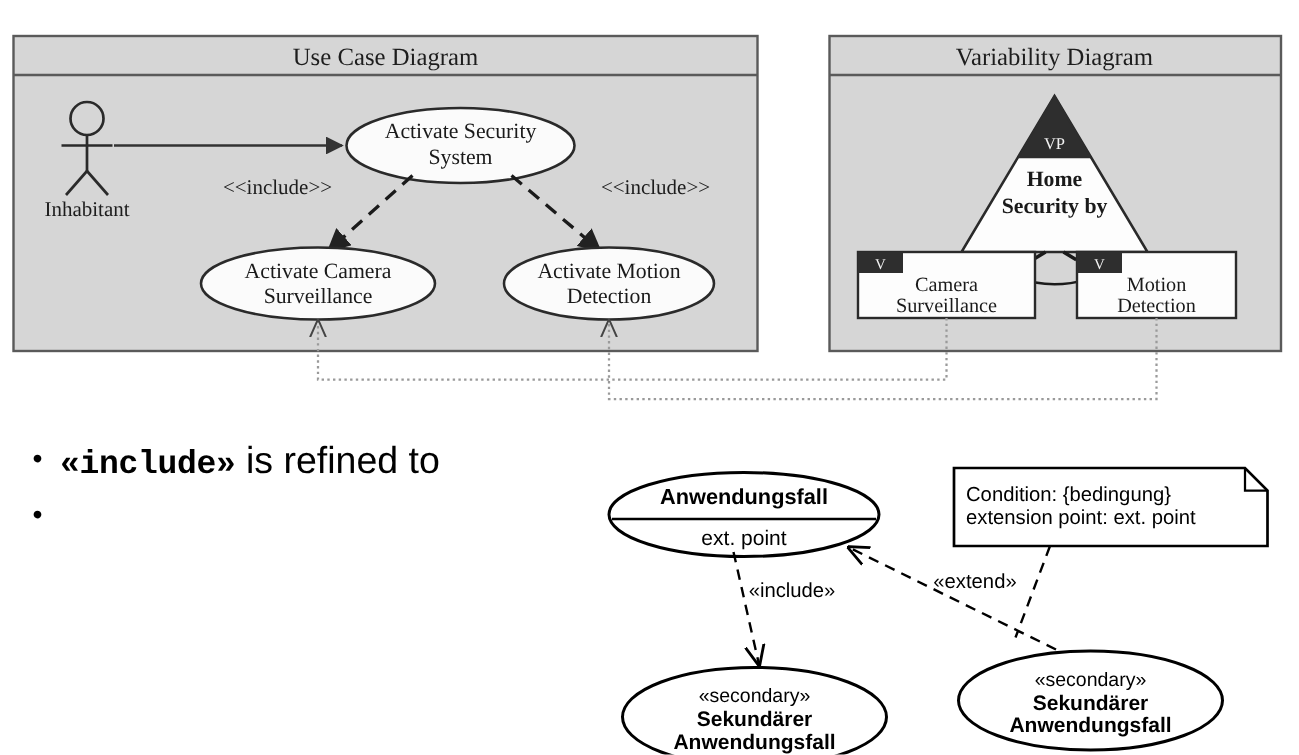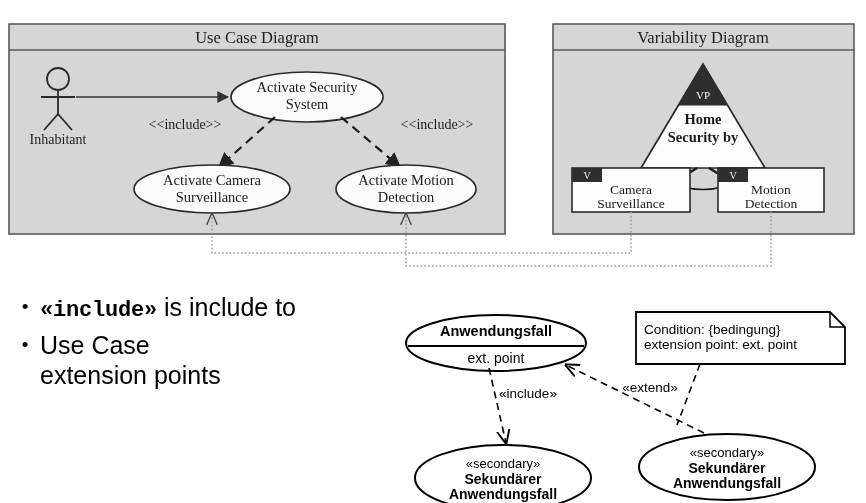--- a/index.html
+++ b/index.html
@@ -201,27 +201,23 @@
         <text x="727" y="472" text-anchor="middle" font-family="'Liberation Sans', sans-serif" font-size="14" font-weight="bold" fill="#000">Anwendungsfall</text>
       </g>
     </g>
   </svg>
 
   <div class="bullets">
 
     <div class="bullet-row">
       <div class="bullet-dot">•</div>
       <div class="bullet-text">
-        <span class="mono-stereo">«include»</span><span> is include to</span><br>
+        <span class="mono-stereo">«include»</span><span> is refined to</span><br>
       </div>
     </div>
 
     <div class="bullet-row">
       <div class="bullet-dot">•</div>
-      <div class="bullet-text">
-        <span>Use Case</span><br>
-        <span>extension points</span>
-      </div>
     </div>
 
   </div>
 
 </div>
 
 </body></html>

